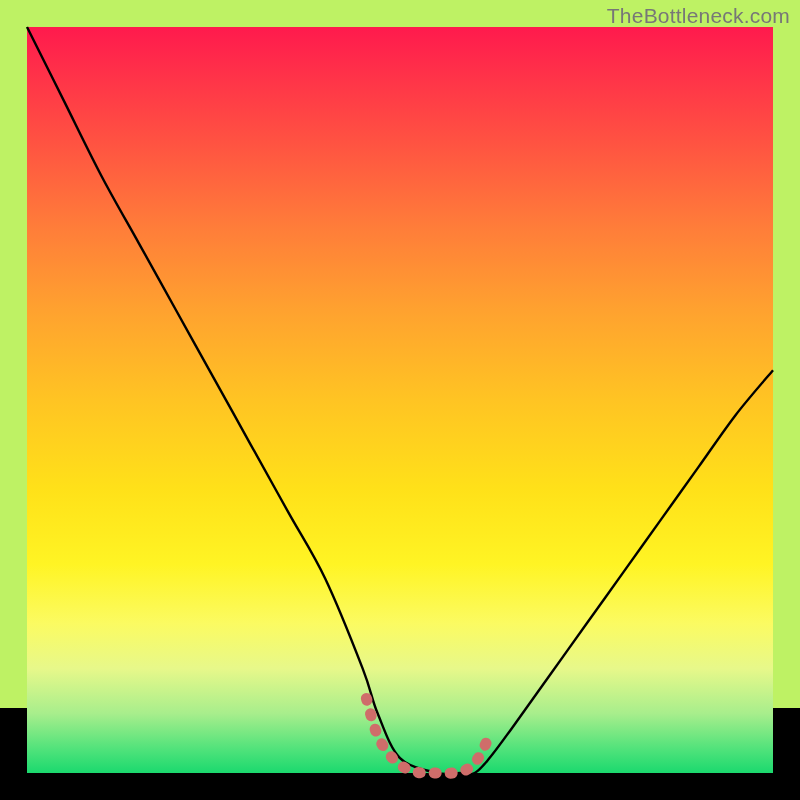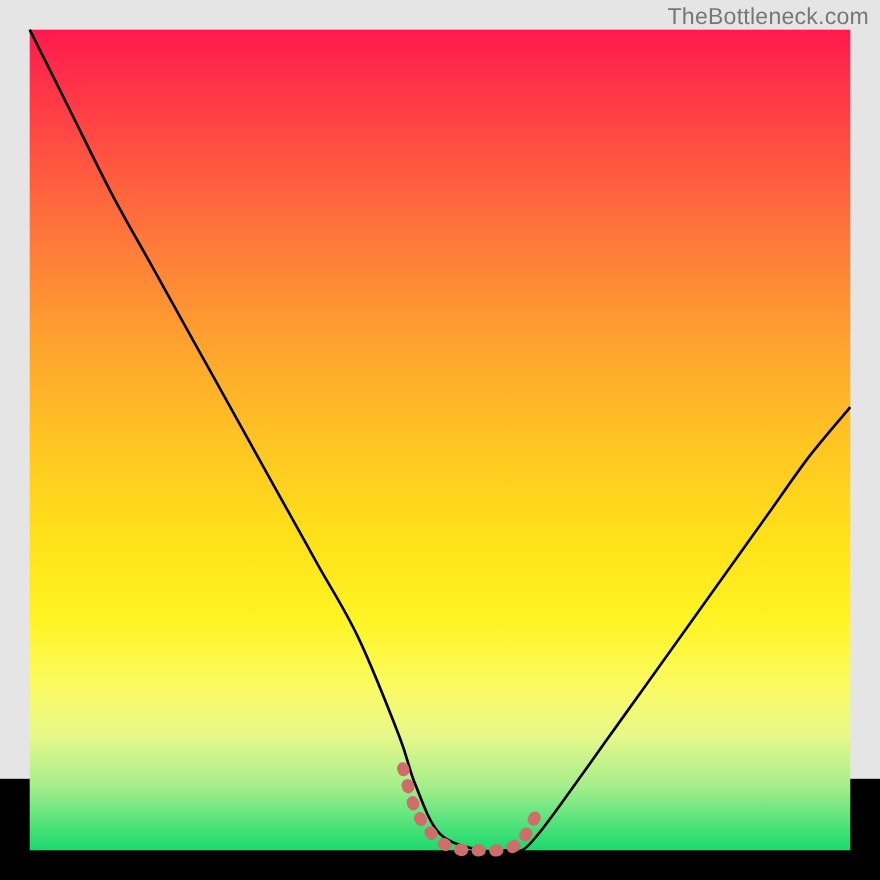--- a/index.html
+++ b/index.html
@@ -10,21 +10,21 @@
     background: #000;
     overflow: hidden;
     font-family: Arial, Helvetica, sans-serif;
   }
   .frame {
     position: absolute;
     left: 0;
     top: 0;
     width: 800px;
     height: 708px;
-    background: #e5e5e5;
+    background: #bef264;
   }
   .plot-area {
     position: absolute;
     left: 27px;
     top: 27px;
     width: 746px;
     height: 746px;
     
     background: linear-gradient(to bottom,
       #ff1a4d 0%,

